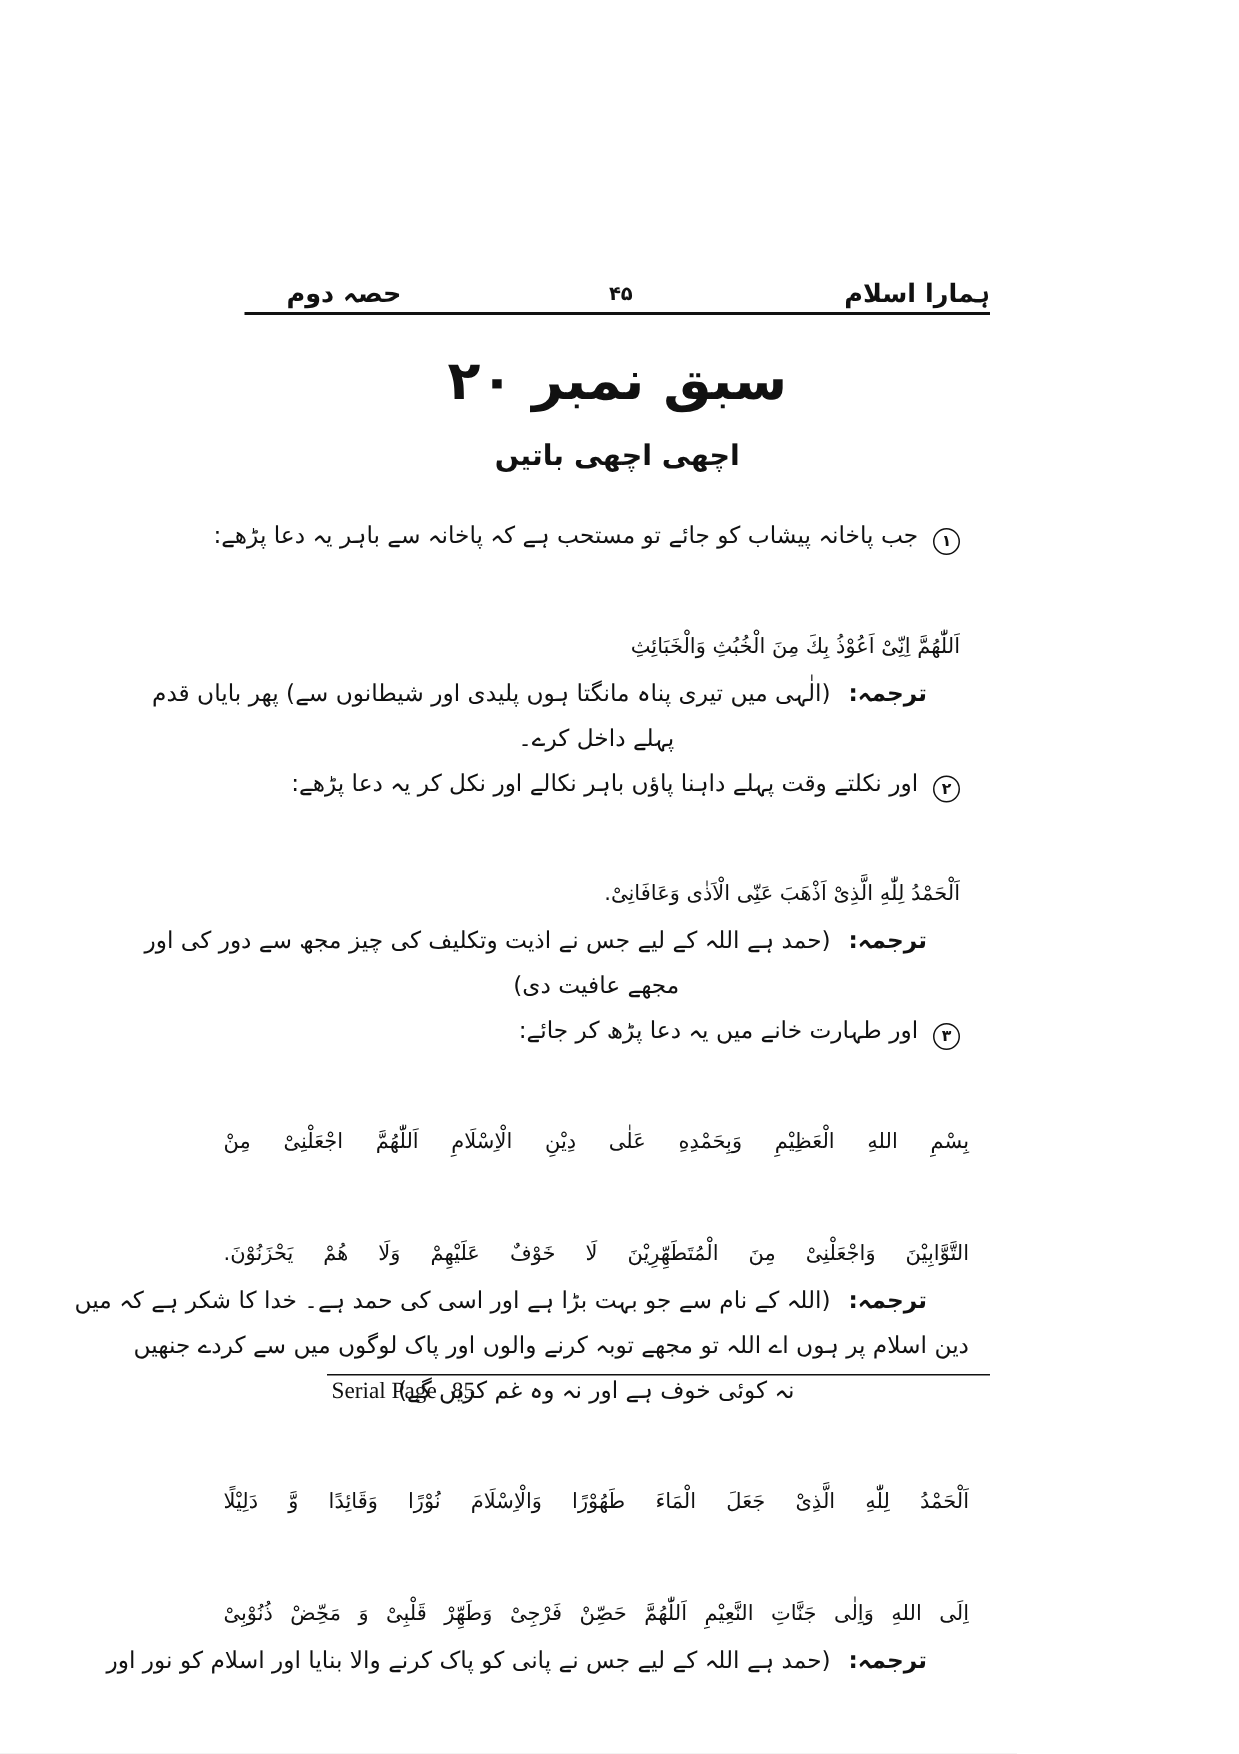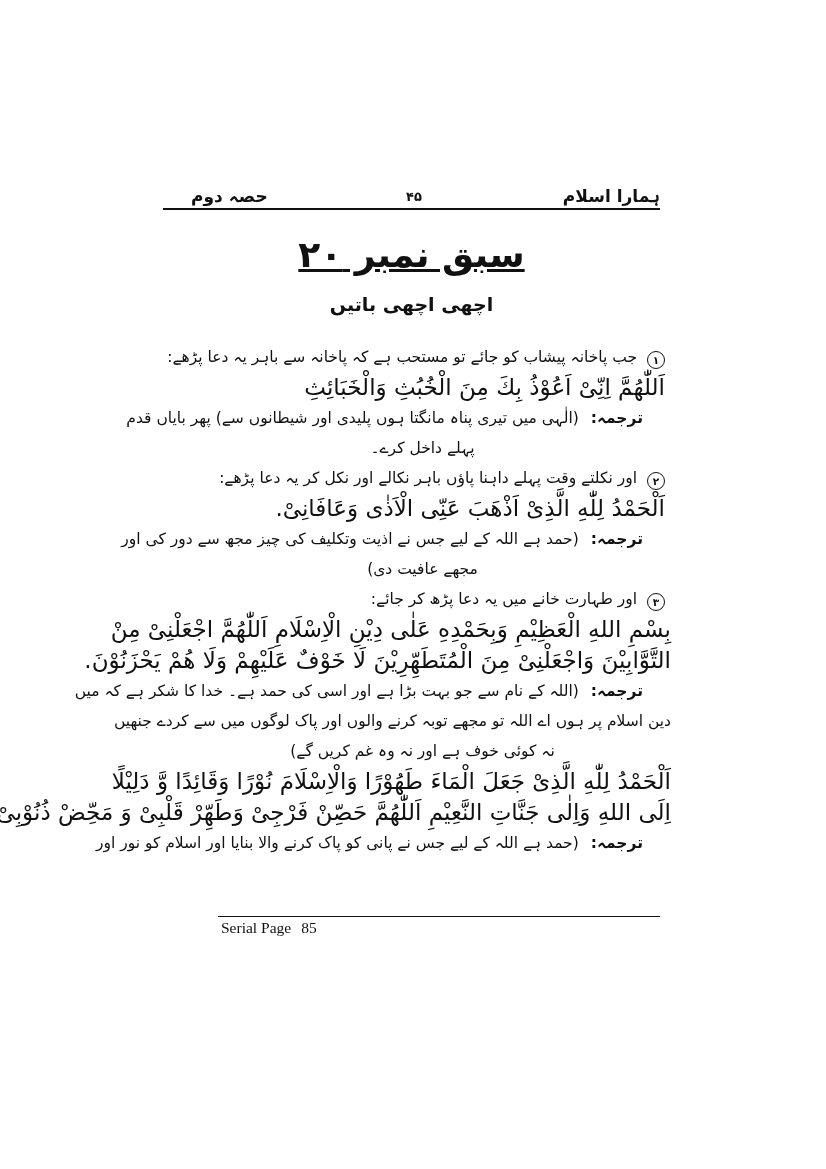--- a/index.html
+++ b/index.html
@@ -19,27 +19,27 @@
     display:flex;align-items:flex-end;justify-content:space-between;
     direction:rtl;
     font-size:17px;font-weight:bold;
     padding-bottom:2px;box-sizing:border-box;
   }
   .header .h-right{letter-spacing:1px;}
   .header .h-center{position:absolute;left:50%;transform:translateX(-35%);bottom:4px;font-size:13px;}
   .header .h-left{margin-left:28px;text-align:right;}
   
   .lesson{position:absolute;left:163px;top:222px;width:497px;text-align:center;direction:rtl;}
-  .lesson-title{font-size:36px;font-weight:bold;line-height:66px;text-decoration:underline;}
+  .lesson-title{font-size:36px;font-weight:bold;line-height:66px;}
   .lesson-subtitle{font-size:19px;font-weight:bold;line-height:32px;}
   
-  .body{position:absolute;left:174px;top:342px;width:497px;direction:rtl;}
+  .body{position:absolute;left:149px;top:342px;width:497px;direction:rtl;}
   .line{white-space:nowrap;overflow:visible;}
   .urdu{font-size:15.5px;line-height:30px;}
-  .arabic{font-size:23px;line-height:31px;font-weight:500;}
+  .arabic{font-size:14px;line-height:31px;font-weight:500;margin-top:44px;}
   .right{text-align:right;padding-right:6px;}
   .left{text-align:center;}
   .justify{text-align:justify;text-align-last:justify;}
   .tarjuma{padding-right:28px;}
   .tarjuma-label{font-weight:bold;margin-left:7px;}
   .marker{
     display:inline-flex;align-items:center;justify-content:center;
     width:16px;height:16px;border:1.3px solid #111;border-radius:50%;
     font-size:10.5px;line-height:16px;margin-left:5px;
     vertical-align:-2px;font-weight:bold;

